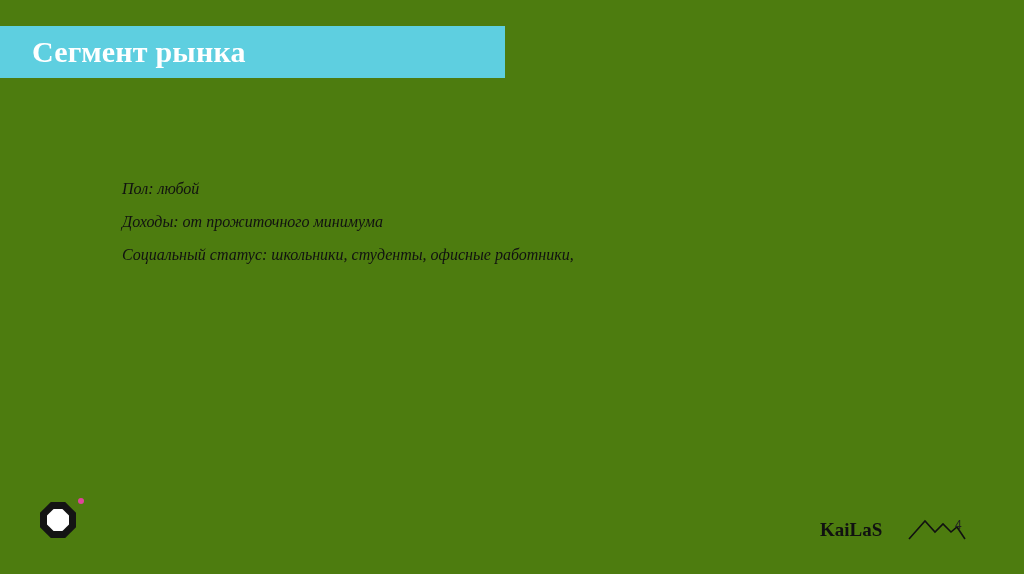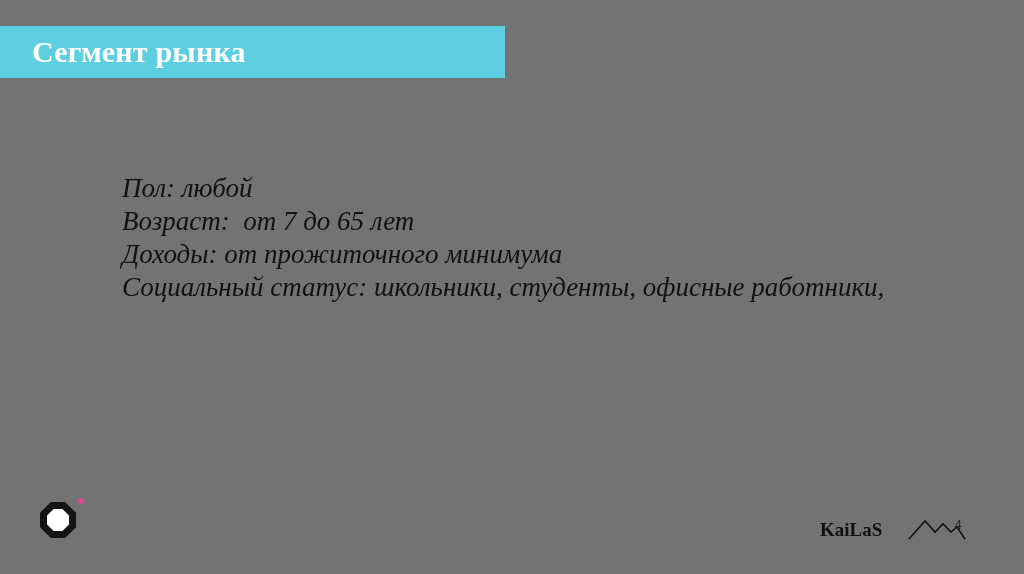--- a/index.html
+++ b/index.html
@@ -10,21 +10,21 @@
     width: 1024px;
     height: 574px;
     background: #ffffff;
     font-family: "Liberation Serif", serif;
     overflow: hidden;
   }
   .slide {
     position: relative;
     width: 1024px;
     height: 574px;
-    background: #737373;
+    background: #4d7c0f;
   }
   
   .title-band {
     position: absolute;
     left: 0;
     top: 26px;
     width: 505px;
     height: 52px;
     background: #5ecfe0;
   }
@@ -45,21 +45,21 @@
   
   .body-block {
     position: absolute;
     left: 122px;
     top: 172px;
     width: 860px;
   }
   .body-line {
     font-family: "Liberation Serif", serif;
     font-style: italic;
-    font-size: 27px;
+    font-size: 16px;
     line-height: 33px;
     color: #111111;
     white-space: pre-wrap;
   }
   
   .logo-mark {
     position: absolute;
     left: 40px;
     top: 498px;
     width: 46px;
@@ -124,21 +124,20 @@
 </head>
 <body>
 
 <div class="slide">
 
   <div class="title-band"></div>
   <div class="title-text">Сегмент рынка</div>
 
   <div class="body-block">
     <div class="body-line">Пол: любой</div>
-    <div class="body-line">Возраст:  от 7 до 65 лет</div>
     <div class="body-line">Доходы: от прожиточного минимума</div>
     <div class="body-line">Социальный статус: школьники, студенты, офисные работники,</div>
   </div>
 
   <div class="logo-mark">
     <div class="octagon"></div>
     <div class="logo-dot"></div>
   </div>
 
   <div class="footer-brand">

